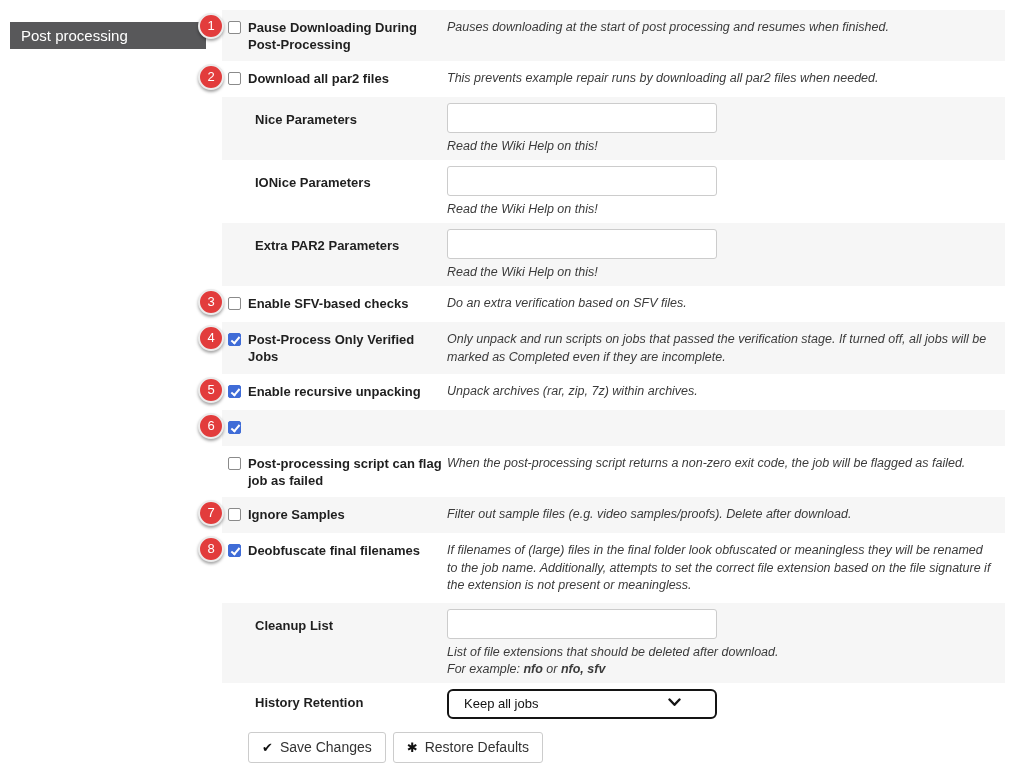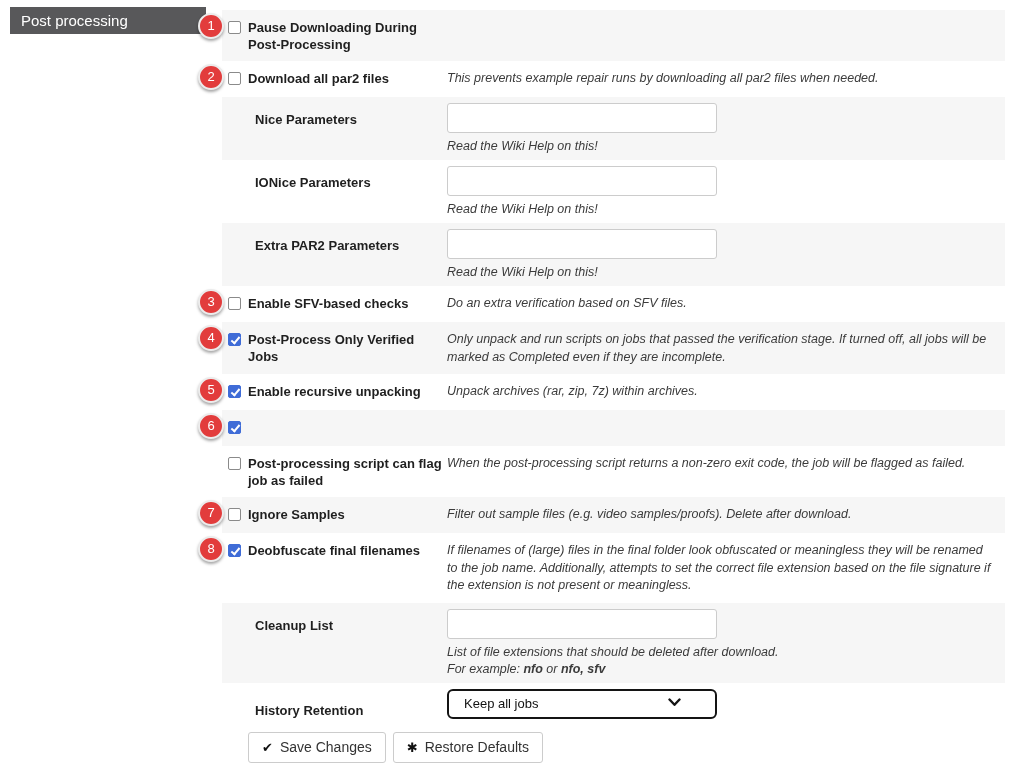--- a/index.html
+++ b/index.html
@@ -1,32 +1,32 @@
 <!DOCTYPE html>
 <html><head>
 <meta charset="utf-8">
 <style>
   html,body { margin:0; padding:0; background:#fff; }
   body {
     width:1016px; height:773px; position:relative; overflow:hidden;
     font-family:"Liberation Sans", sans-serif; color:#222;
   }
   .section-header {
-    position:absolute; left:10px; top:7px; width:196px; height:27px;
+    position:absolute; left:10px; top:22px; width:196px; height:27px;
     background:#58585a; color:#fff; font-size:15px; line-height:27px;
     padding-left:11px; box-sizing:border-box; white-space:nowrap;
   }
   .rows { position:absolute; left:222px; top:10px; width:783px; }
   .row {
     position:relative; display:flex; align-items:flex-start;
     padding:8px 10px 8px 6px; box-sizing:border-box;
   }
   .row.alt { background:#f6f6f6; }
   .row.input-row { padding-top:6px; padding-bottom:6px; }
-  .row.select-row { padding-top:3px; padding-bottom:3px;align-items:flex-end; }
+  .row.select-row { padding-top:3px; padding-bottom:3px; }
 
   .badge {
     position:absolute; left:-24px; top:3px; width:22px; height:22px;
     border-radius:50%; background:#e23c3c; border:2px solid #ececec;
     box-shadow:0 2px 3px rgba(0,0,0,.35);
     color:#fff; font-size:13px; line-height:22px; text-align:center;
   }
 
   .cb-col { width:20px; padding-top:2px; flex:0 0 auto; }
   .checkbox {
@@ -85,20 +85,21 @@
 </head>
 <body>
 
 <div class="section-header">Post processing</div>
 
 <div class="rows" id="rows">
     <div class="row checkbox-row alt">
       <div class="badge">1</div>
       <div class="cb-col"><span class="checkbox" role="checkbox" aria-checked="false"></span></div>
       <div class="label-col">Pause Downloading During Post-Processing</div>
+      <div class="desc-col">Pauses downloading at the start of post processing and resumes when finished.</div>
     </div>
     <div class="row checkbox-row">
       <div class="badge">2</div>
       <div class="cb-col"><span class="checkbox" role="checkbox" aria-checked="false"></span></div>
       <div class="label-col">Download all par2 files</div>
       <div class="desc-col">This prevents example repair runs by downloading all par2 files when needed.</div>
     </div>
     <div class="row input-row alt">
       <div class="label-col">Nice Parameters</div>
       <div class="field-col"><input class="text-input" type="text" style=""><div class="help-line"><span>Read the Wiki Help on this!</span></div></div>

